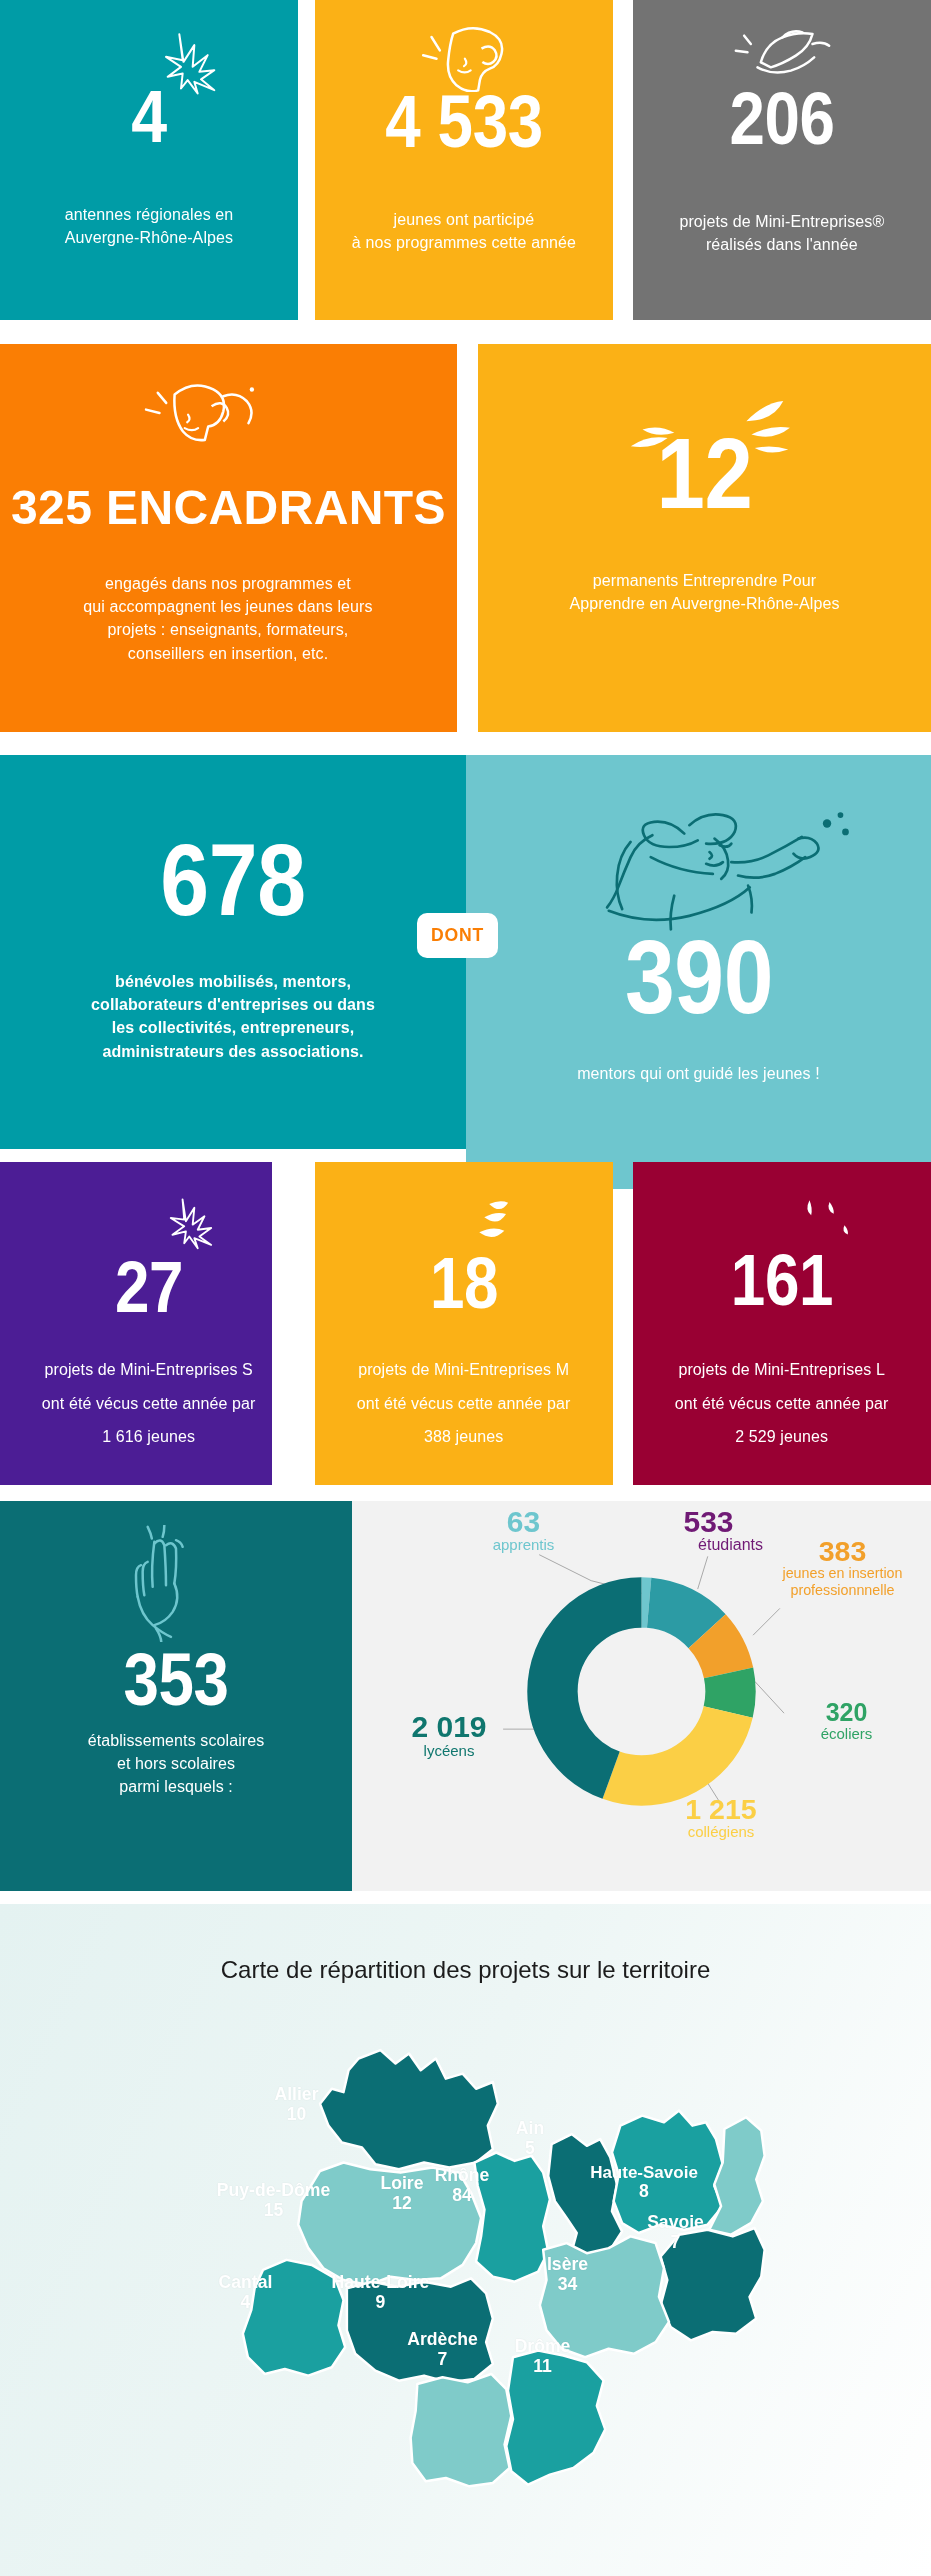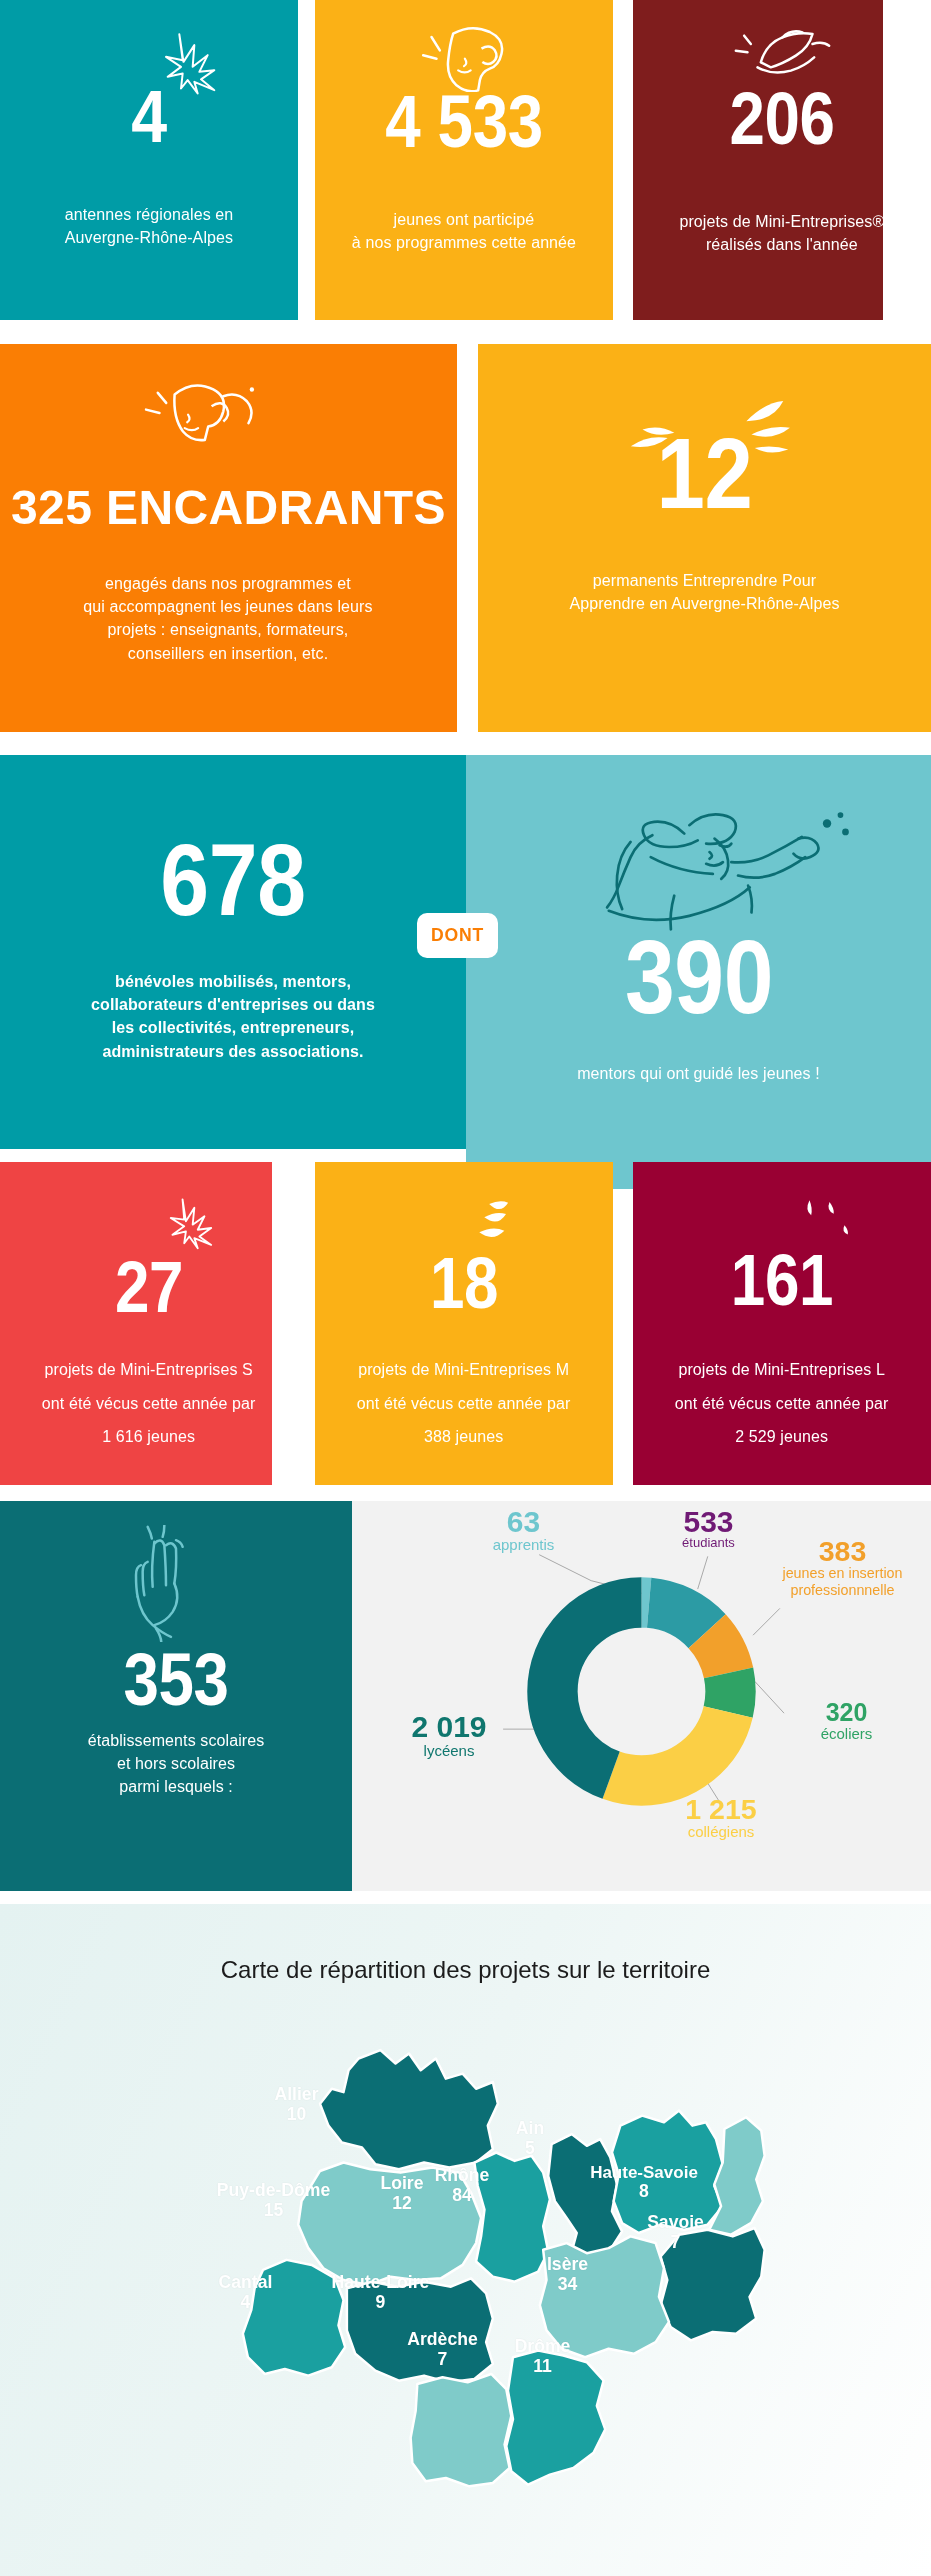--- a/index.html
+++ b/index.html
@@ -28,38 +28,38 @@
     color: #ffffff;
     text-align: center;
     line-height: 1.45;
     font-size: 16px;
     letter-spacing: 0.1px;
   }
 
   
   #card-antennes { left:0;   top:0;   width:298px; height:320px; background:#009CA6; }
   #card-jeunes   { left:315px;top:0;   width:298px; height:320px; background:#FBB116; }
-  #card-projets  { left:633px;top:0;   width:250px; height:320px; background:#7f1d1d; }
+  #card-projets  { left:633px;top:0;   width:298px; height:320px; background:#737373; }
 
   
   #card-encadrants { left:0;   top:344px; width:457px; height:388px; background:#FA7E04; }
   #card-permanents { left:478px;top:344px; width:453px; height:388px; background:#FBB116; }
 
   
   #card-benevoles { left:0;    top:755px; width:466px; height:394px; background:#009CA6; }
   #card-mentors   { left:466px;top:755px; width:466px; height:434px; background:#6EC6CE; }
   #dont-badge {
     position:absolute; left:417px; top:913px; width:81px; height:45px;
     background:#ffffff; border-radius:10px;
     display:flex; align-items:center; justify-content:center;
     color:#FA7E04; font-weight:700; font-size:17.6px; letter-spacing:0.8px;
   }
 
   
-  #card-mes { left:0;   top:1162px; width:272px; height:323px; background:#ef4444; }
+  #card-mes { left:0;   top:1162px; width:272px; height:323px; background:#4c1d95; }
   #card-mem { left:315px;top:1162px; width:298px; height:323px; background:#FBB116; }
   #card-mel { left:633px;top:1162px; width:298px; height:323px; background:#990033; }
 
   
   #card-etab {
     left:0; top:1501px; width:352px; height:390px; background:#0B6E74;
   }
   #card-etab:after{
     content:""; position:absolute; right:-18.5px; top:173px;
     border-top:22px solid transparent; border-bottom:22px solid transparent;
@@ -282,21 +282,21 @@
       </g>
     </svg>
 
     <div class="lbl" style="left:117px;top:6.7px;width:109px;text-align:center;color:#6EC6CE;">
       <div class="v" style="font-size:30px;">63</div>
       <div class="t" style="font-size:15px;">apprentis</div>
     </div>
 
     <div class="lbl" style="left:302px;top:6.7px;width:109px;text-align:center;color:#701a75;">
       <div class="v" style="font-size:30px;">533</div>
-      <div class="t" style="font-size:13px;">étudiants</div>
+      <div class="t" style="font-size:16px;text-align:right;">étudiants</div>
     </div>
 
     <div class="lbl" style="left:411px;top:37px;width:159px;text-align:center;color:#F2A02B;">
       <div class="v" style="font-size:28.5px;">383</div>
       <div class="t" style="font-size:14.3px;white-space:pre-line;">jeunes en insertion
 professionnnelle</div>
     </div>
 
     <div class="lbl" style="left:436px;top:200px;width:117px;text-align:center;color:#2FA365;">
       <div class="v" style="font-size:25px;">320</div>

